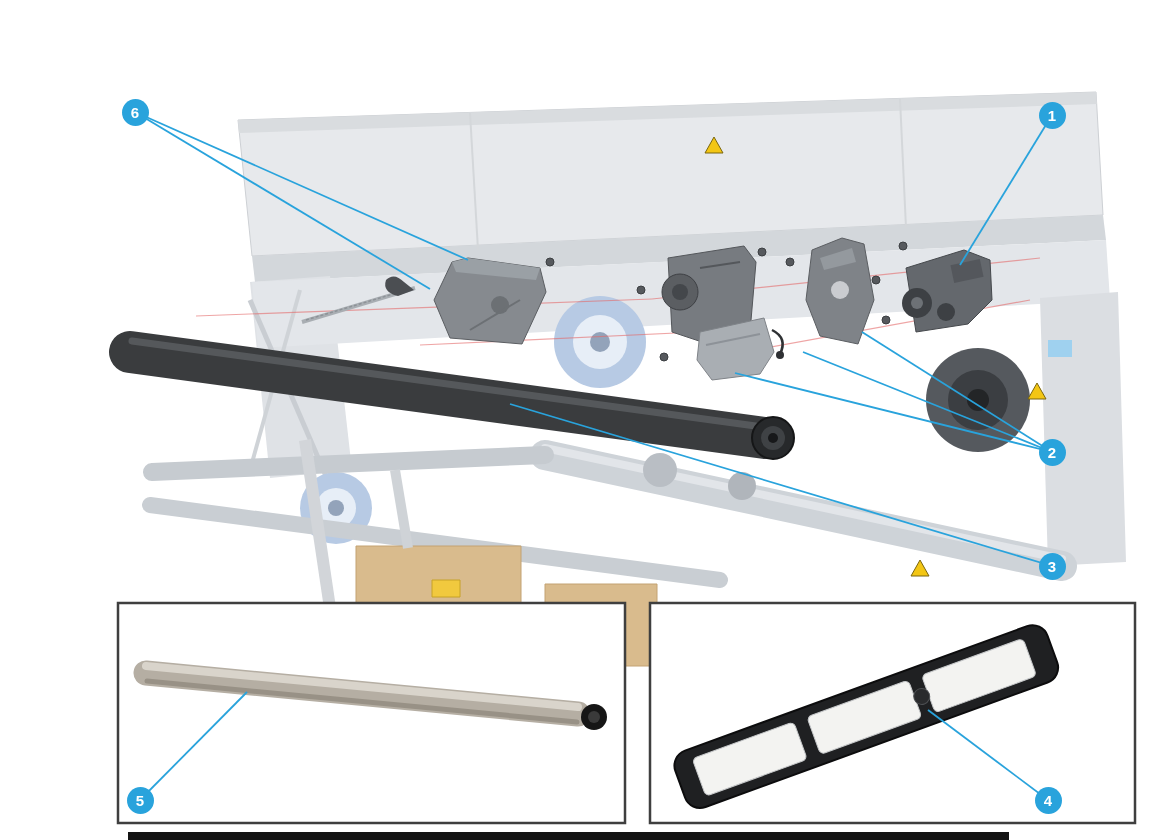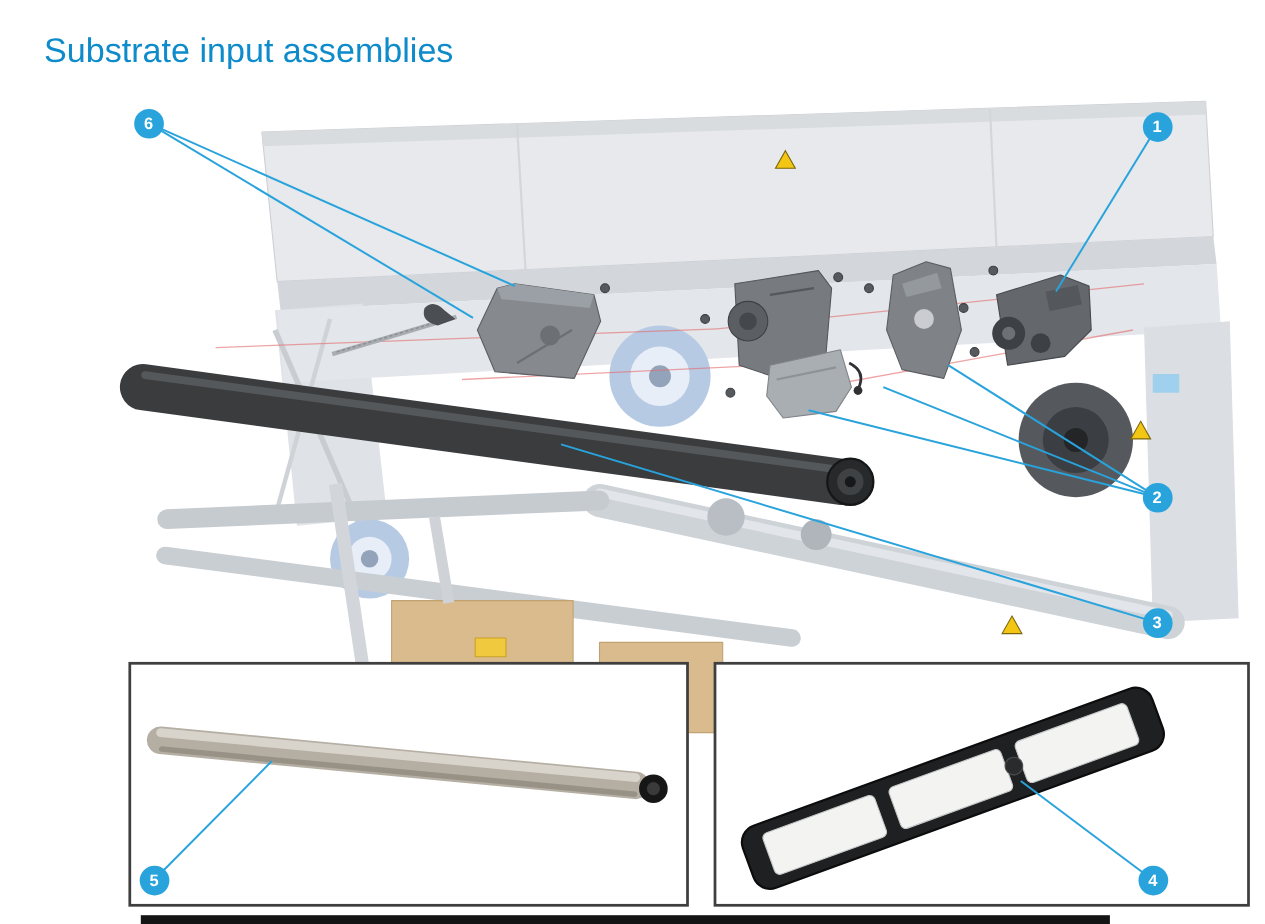--- a/index.html
+++ b/index.html
@@ -40,21 +40,20 @@
     justify-content: center;
     z-index: 3;
     user-select: none;
   }
 </style>
 </head>
 <body>
 
 <div class="page">
 
-  <h1 class="page-title">Substrate input assemblies</h1>
 
   <svg class="figure-svg" viewBox="0 0 1150 840" xmlns="http://www.w3.org/2000/svg">
 
     <g stroke-linejoin="round">
       <polygon points="238,120 1096,92 1103,215 252,256" fill="#e7e9ec" stroke="#cdd0d4"></polygon>
       <polygon points="252,256 1103,215 1106,240 255,282" fill="#d3d7db"></polygon>
       <polygon points="238,120 1096,92 1097,104 239,133" fill="#d9dcdf"></polygon>
       <line x1="470" y1="113" x2="478" y2="250" stroke="#d4d7da" stroke-width="2"></line>
       <line x1="900" y1="99" x2="906" y2="228" stroke="#d4d7da" stroke-width="2"></line>
       <polygon points="250,282 330,276 352,470 270,478" fill="#dfe2e6"></polygon>

